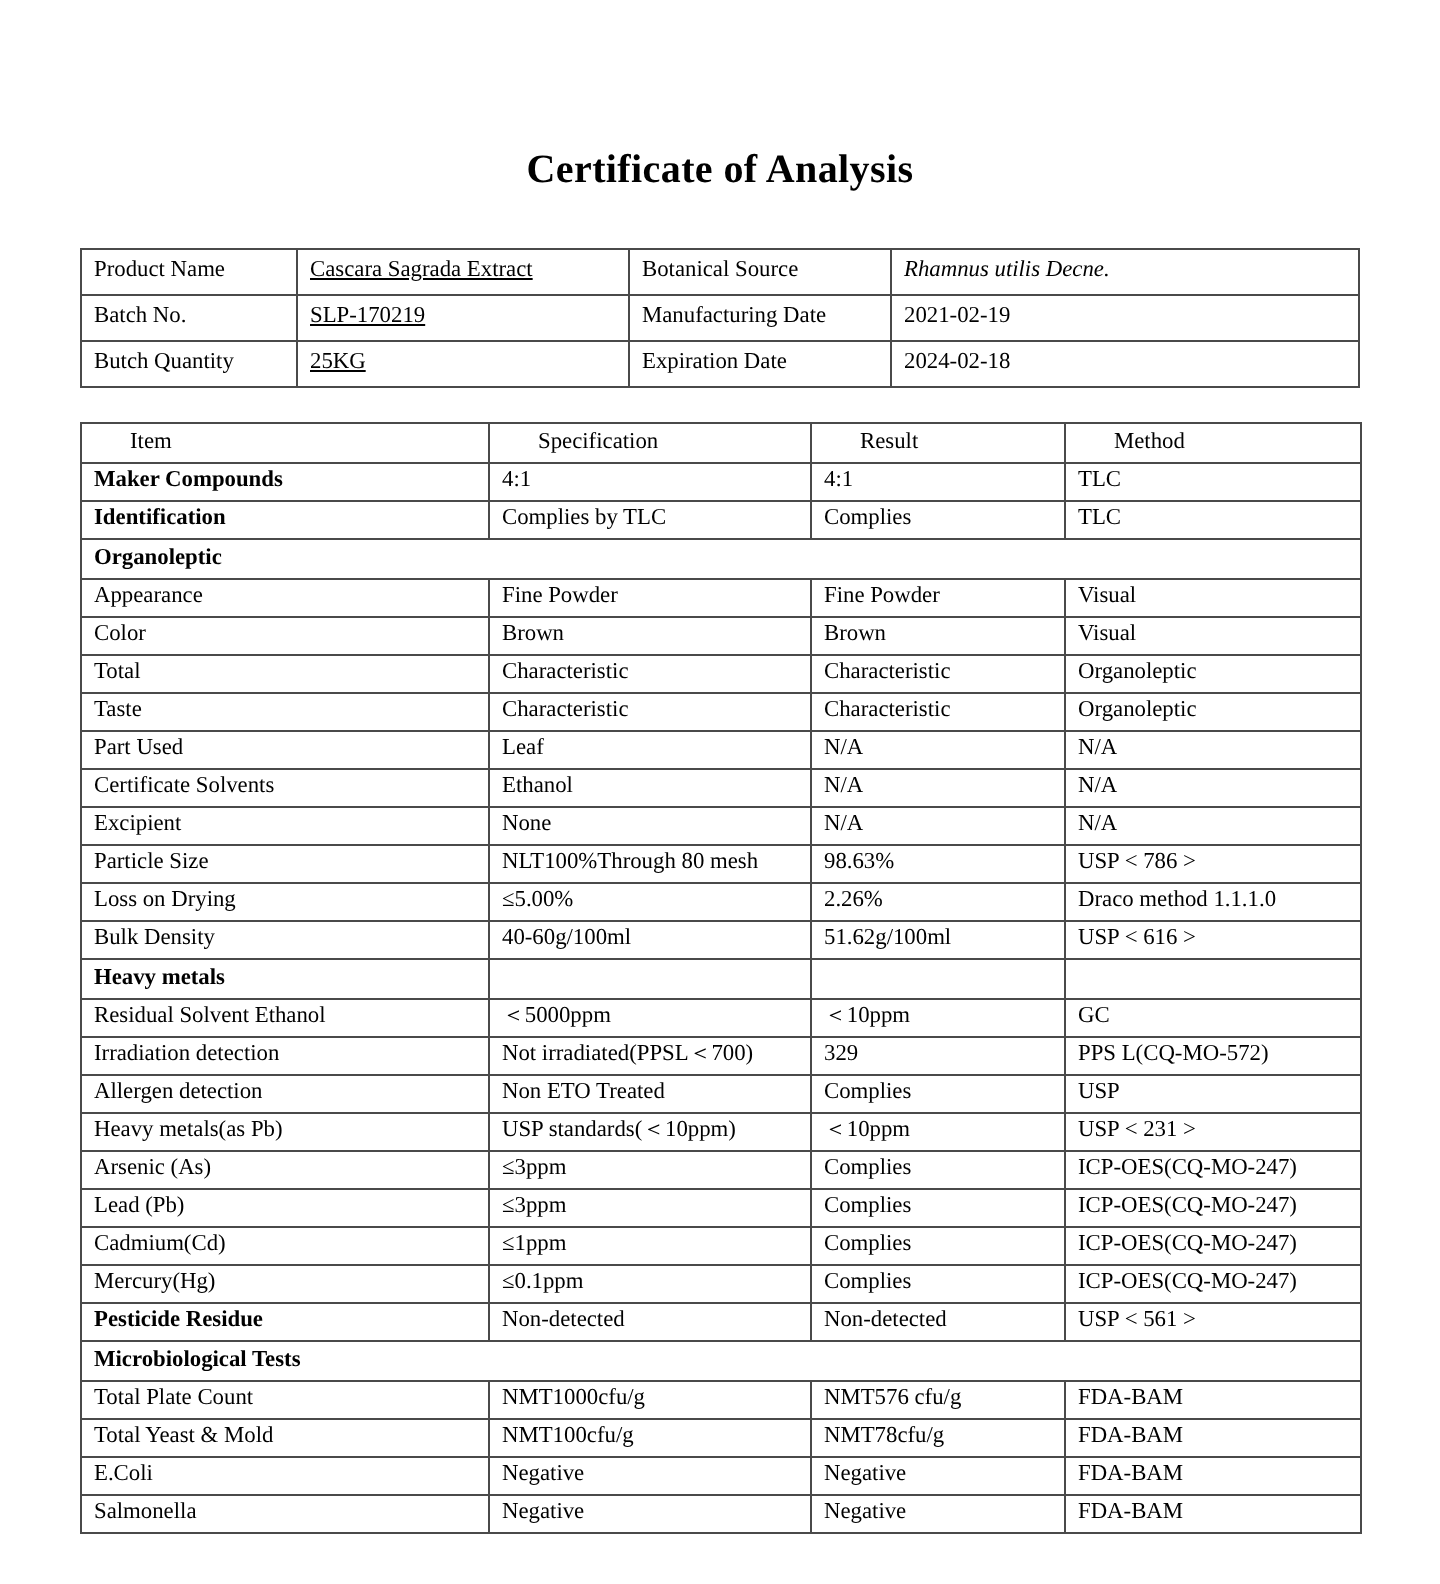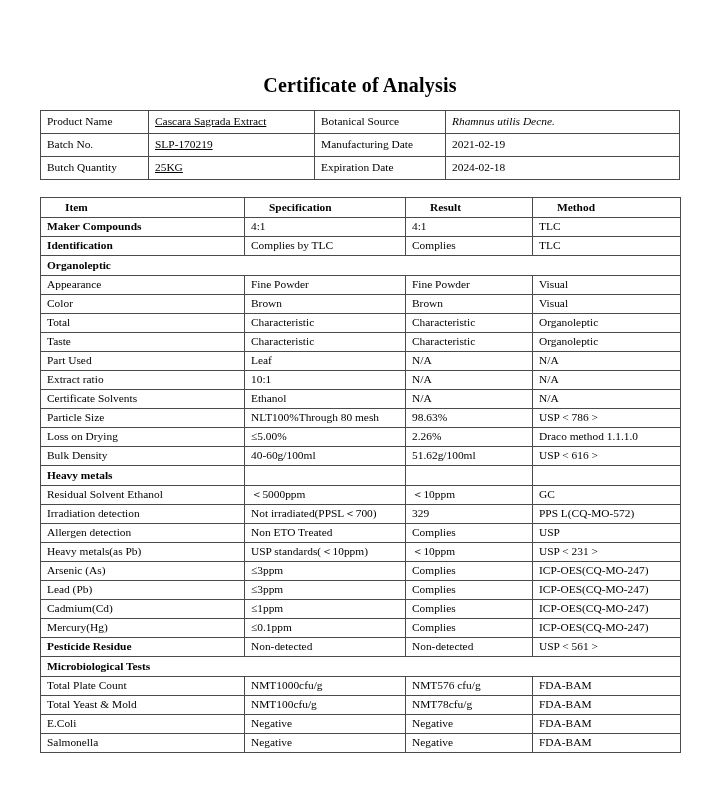--- a/index.html
+++ b/index.html
@@ -34,21 +34,21 @@
 
   table {
     border-collapse: collapse;
     table-layout: fixed;
     width: 640px;
     font-size: 11.4px;
   }
 
   
   .info-table {
-    margin-top: 14px;
+    margin-top: 28px;
     border: 1.2px solid #2b2b2b;
   }
   .info-table td {
     border: 1px solid #4a4a4a;
     height: 19px;
     padding: 1px 5px 2px 6px;
     vertical-align: middle;
     line-height: 15px;
     white-space: nowrap;
     overflow: hidden;
@@ -72,21 +72,21 @@
     text-align: left;
     font-weight: normal;
     white-space: nowrap;
     overflow: hidden;
   }
   .main-table col.c-item { width: 204px; }
   .main-table col.c-spec { width: 161px; }
   .main-table col.c-res  { width: 127px; }
   .main-table col.c-meth { width: 148px; }
 
-  .main-table tr.head td { font-weight: bold; height: 18px; padding-left: 24px; }
+  .main-table tr.head td { font-weight: normal; height: 18px; padding-left: 24px; }
   td.bold { font-weight: bold; }
   tr.section td { font-weight: bold; height: 18px; }
 </style>
 </head>
 <body>
 
 <div class="page">
 
   <h1 class="doc-title">Certificate of Analysis</h1>
 
@@ -166,28 +166,28 @@
           <td>Characteristic</td>
           <td>Organoleptic</td>
         </tr>
         <tr>
           <td>Part Used</td>
           <td>Leaf</td>
           <td>N/A</td>
           <td>N/A</td>
         </tr>
         <tr>
-          <td>Extract ratio</td>
-          <td>10:1</td>
-          <td>N/A</td>
-          <td>N/A</td>
-        </tr>
-        <tr>
           <td>Certificate Solvents</td>
           <td>Ethanol</td>
+          <td>N/A</td>
+          <td>N/A</td>
+        </tr>
+        <tr>
+          <td>Excipient</td>
+          <td>None</td>
           <td>N/A</td>
           <td>N/A</td>
         </tr>
         <tr>
           <td>Particle Size</td>
           <td>NLT100%Through 80 mesh</td>
           <td>98.63%</td>
           <td>USP &lt; 786 &gt;</td>
         </tr>
         <tr>

